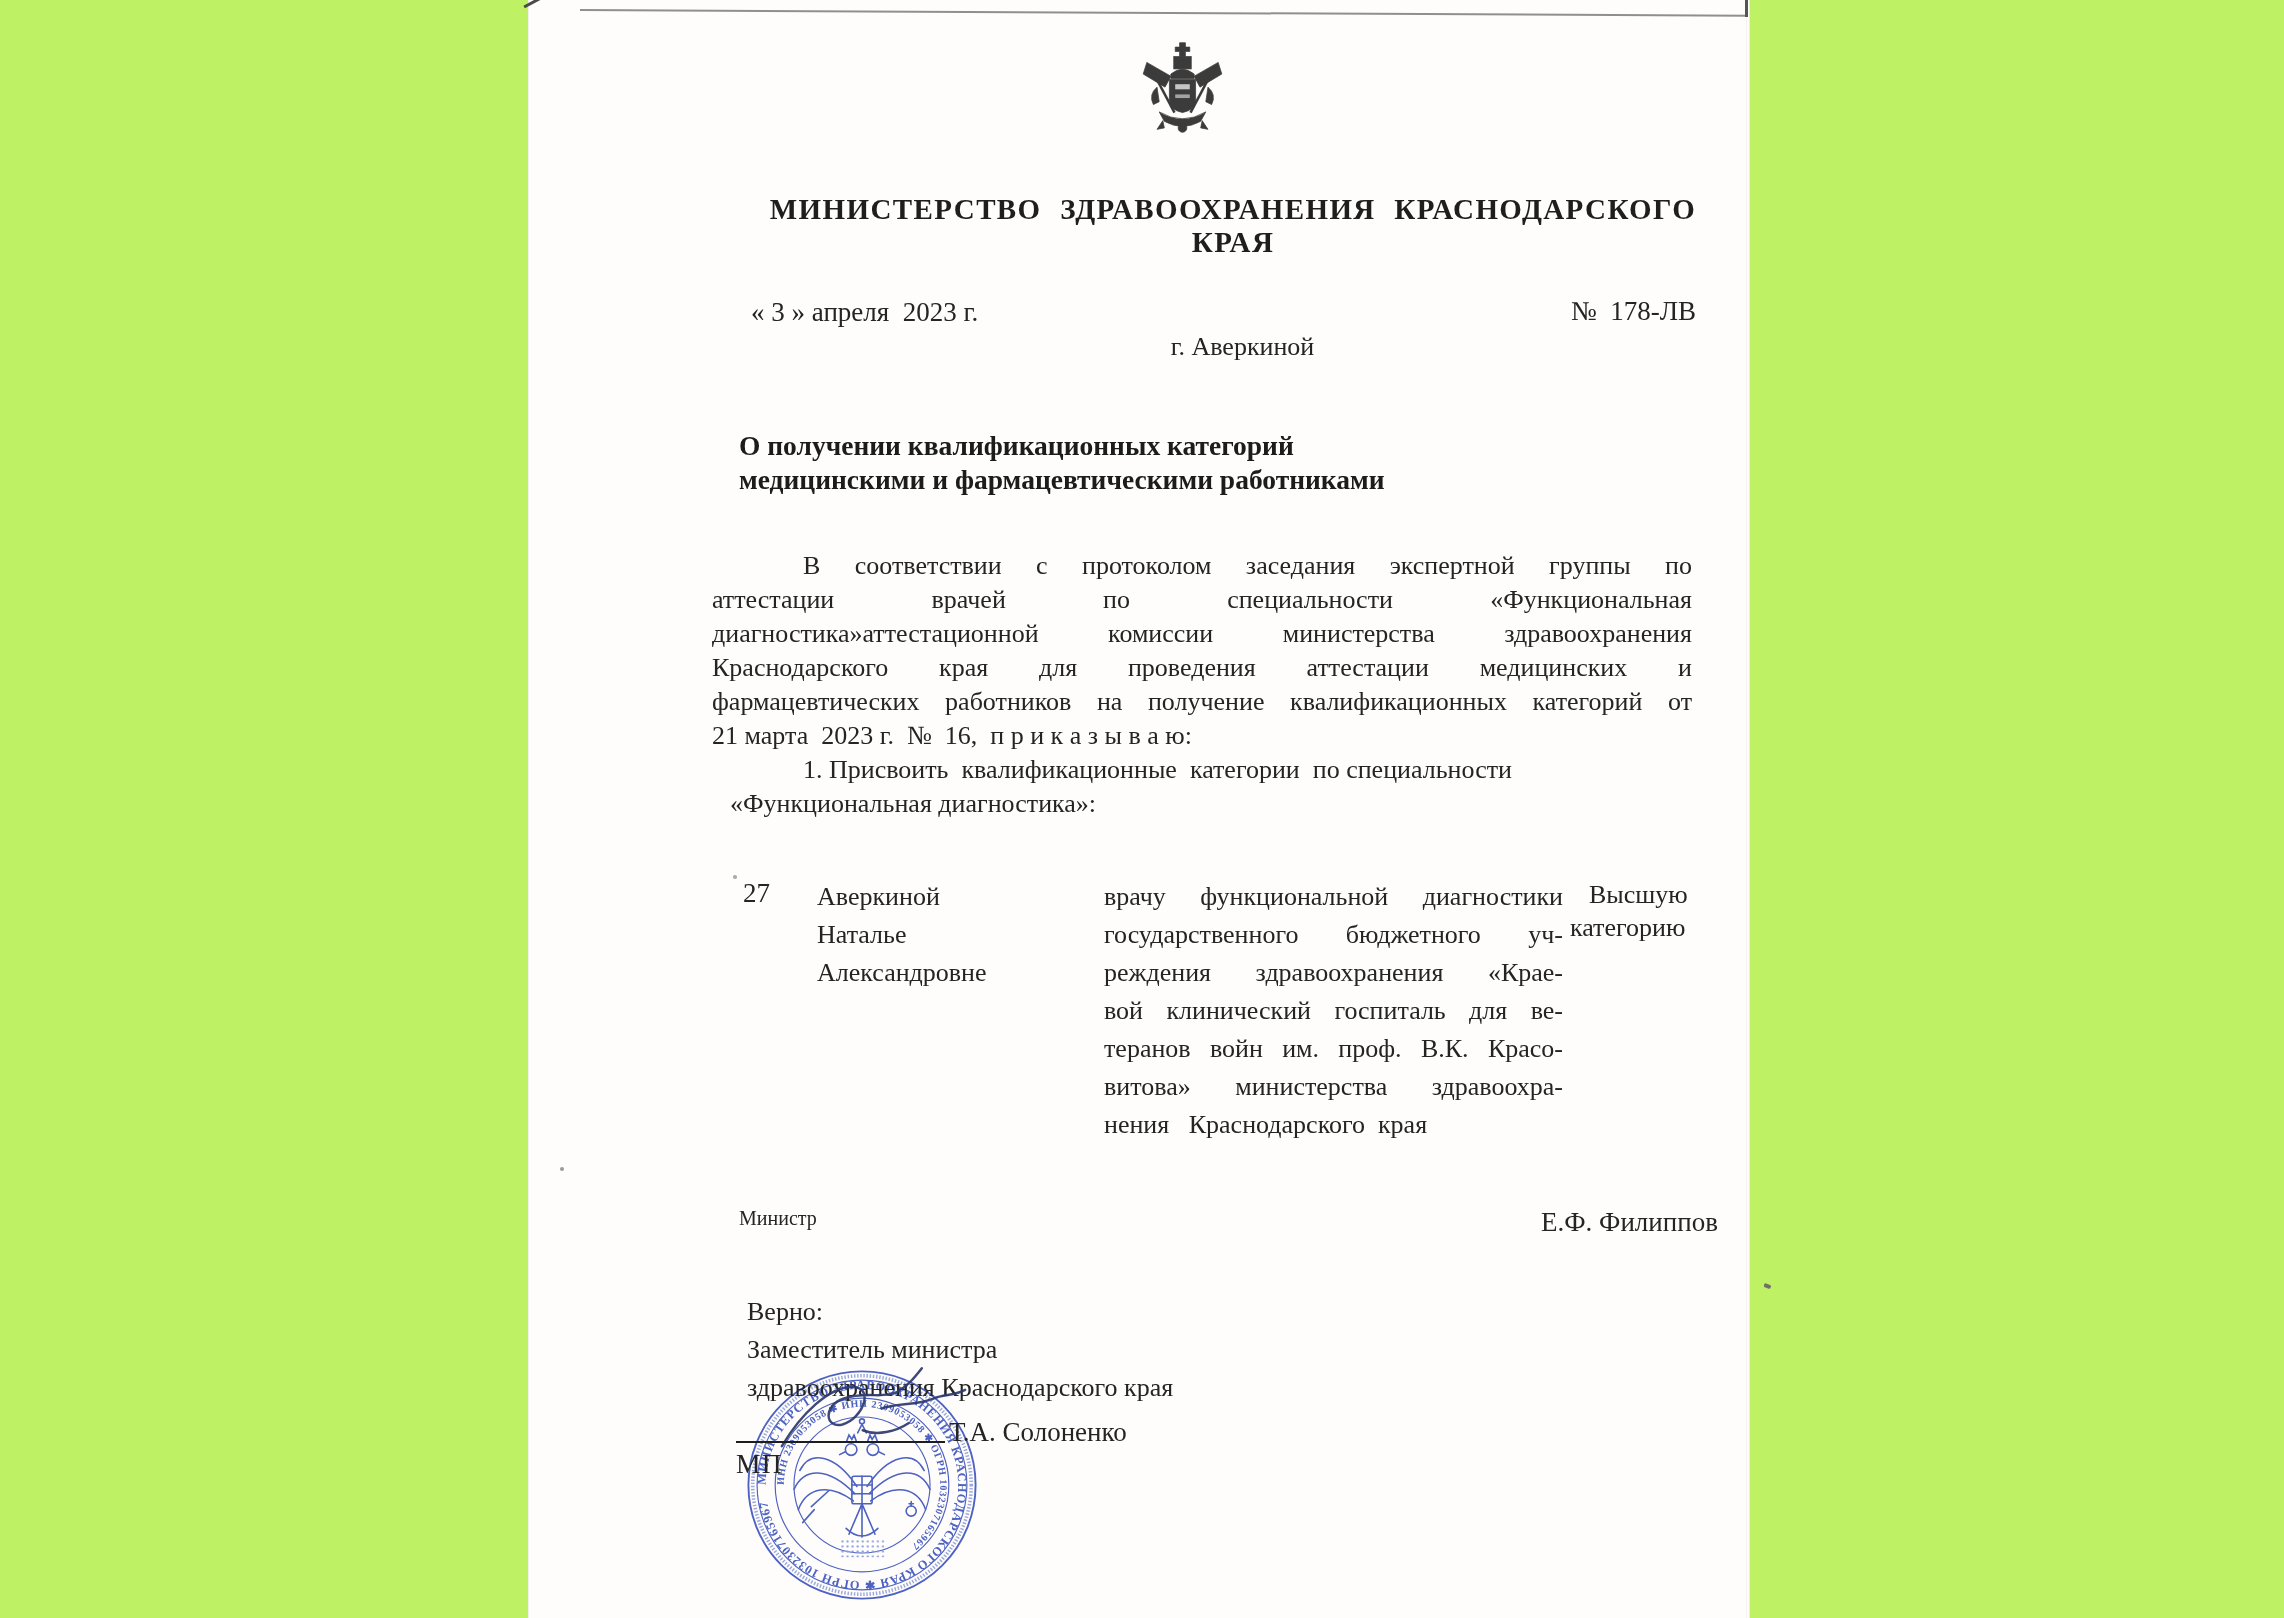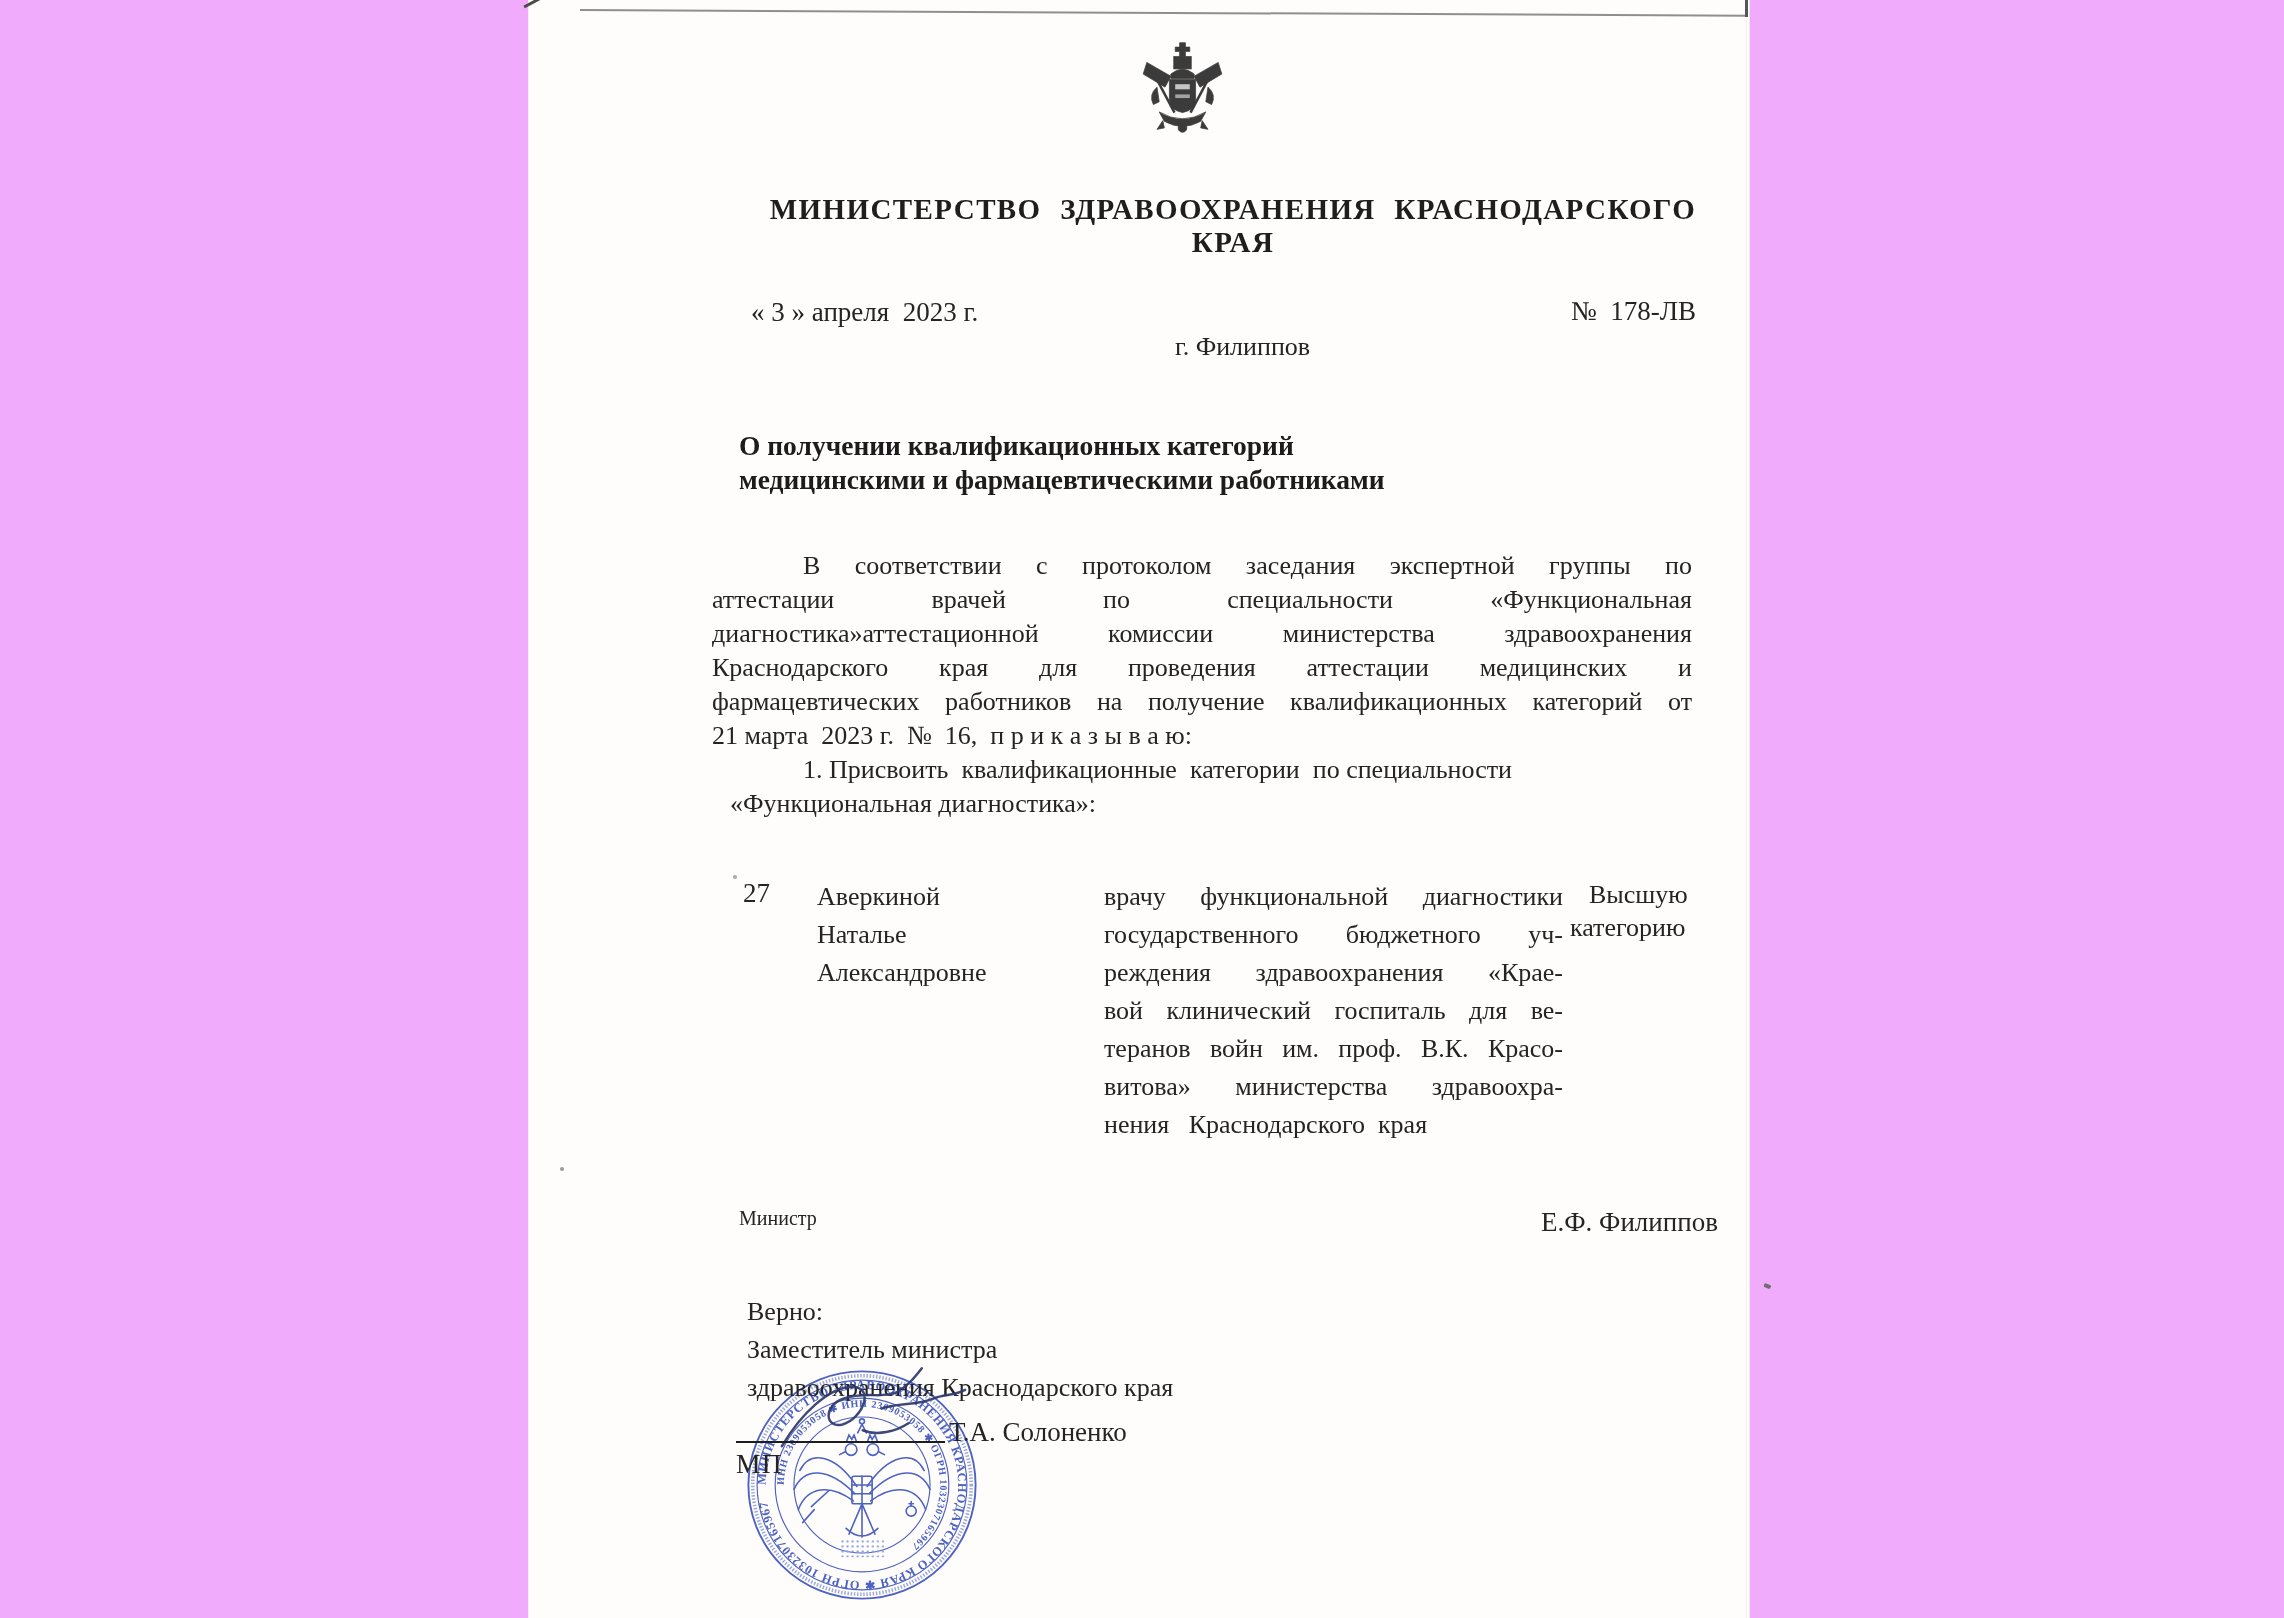--- a/index.html
+++ b/index.html
@@ -1,18 +1,18 @@
 <!DOCTYPE html>
 <html style="font-size:11.6px"><head>
 <meta charset="utf-8">
 <style>
   html,body { margin:0; padding:0; background:#ffffff; }
   #canvas {
     position:relative; width:2284px; height:1618px; overflow:hidden;
-    background:#f0abfc;
+    background:#bef264;
     font-family:"Liberation Serif","DejaVu Serif",serif;
     color:#242424;
   }
   .abs { position:absolute; }
   .page {
     left:528px; top:0; width:1220px; height:1618px;
     background:#fefdfb;
     border-left:0.7px solid rgba(0,0,0,0.05);
     border-right:0.7px solid rgba(0,0,0,0.07);
   }
@@ -102,21 +102,21 @@
       <path d="M25 96 q32 19 64 0 l-7 13 q-25 14 -50 0 z"></path>
       <path d="M30 108 l-8 12 10 -2 z"></path>
       <path d="M84 108 l8 12 -10 -2 z"></path>
       <circle cx="57" cy="118" r="6"></circle>
     </g>
   </svg>
 
   <div class="abs ministry-title">МИНИСТЕРСТВО ЗДРАВООХРАНЕНИЯ КРАСНОДАРСКОГО КРАЯ</div>
   <div class="abs date-value">« 3 » апреля  2023 г.</div>
   <div class="abs order-number">№  178-ЛВ</div>
-  <div class="abs city-line">г. Филиппов</div>
+  <div class="abs city-line">г. Аверкиной</div>
 
   <div class="abs subject-title">
     <div>О получении квалификационных категорий</div>
     <div>медицинскими и фармацевтическими работниками</div>
   </div>
 
   <div class="abs body-par">
     <div class="bline jline ind-par">В соответствии с протоколом заседания экспертной группы по</div>
     <div class="bline jline">аттестации врачей по специальности «Функциональная</div>
     <div class="bline jline">диагностика»аттестационной комиссии министерства здравоохранения</div>

